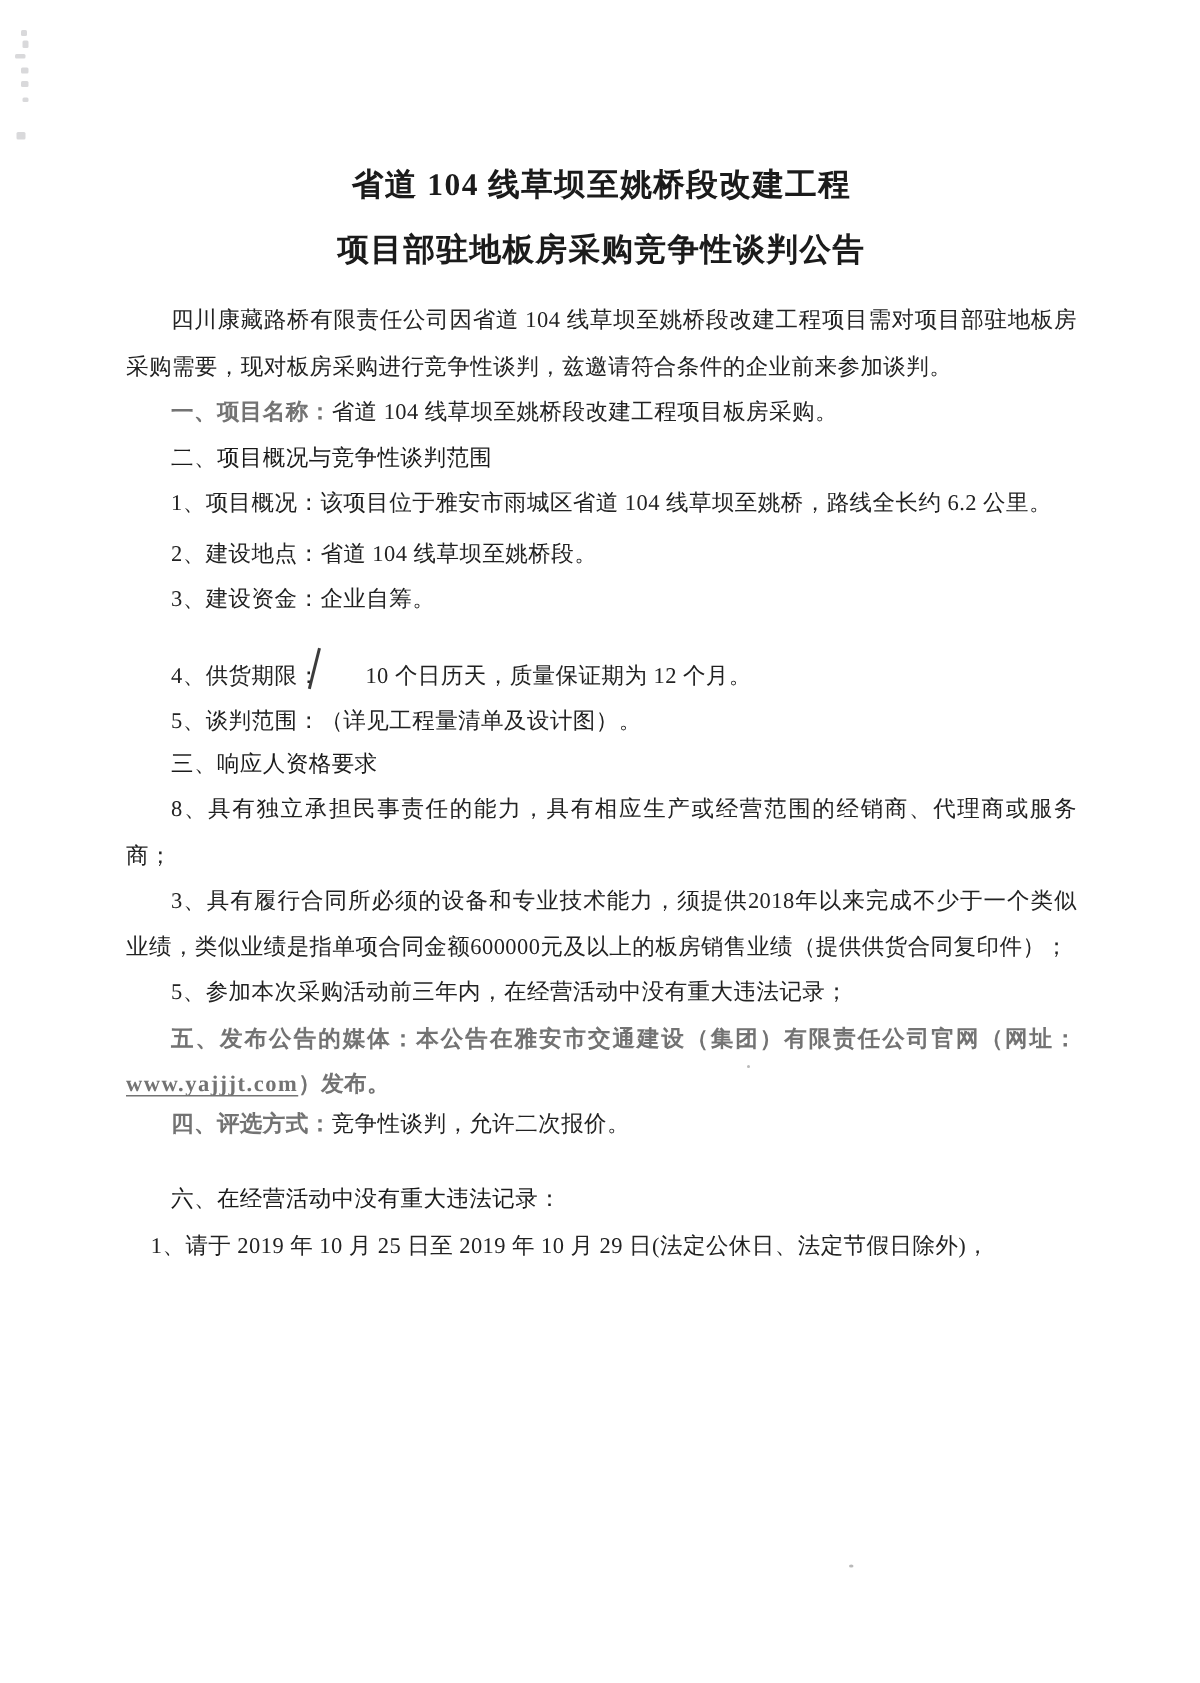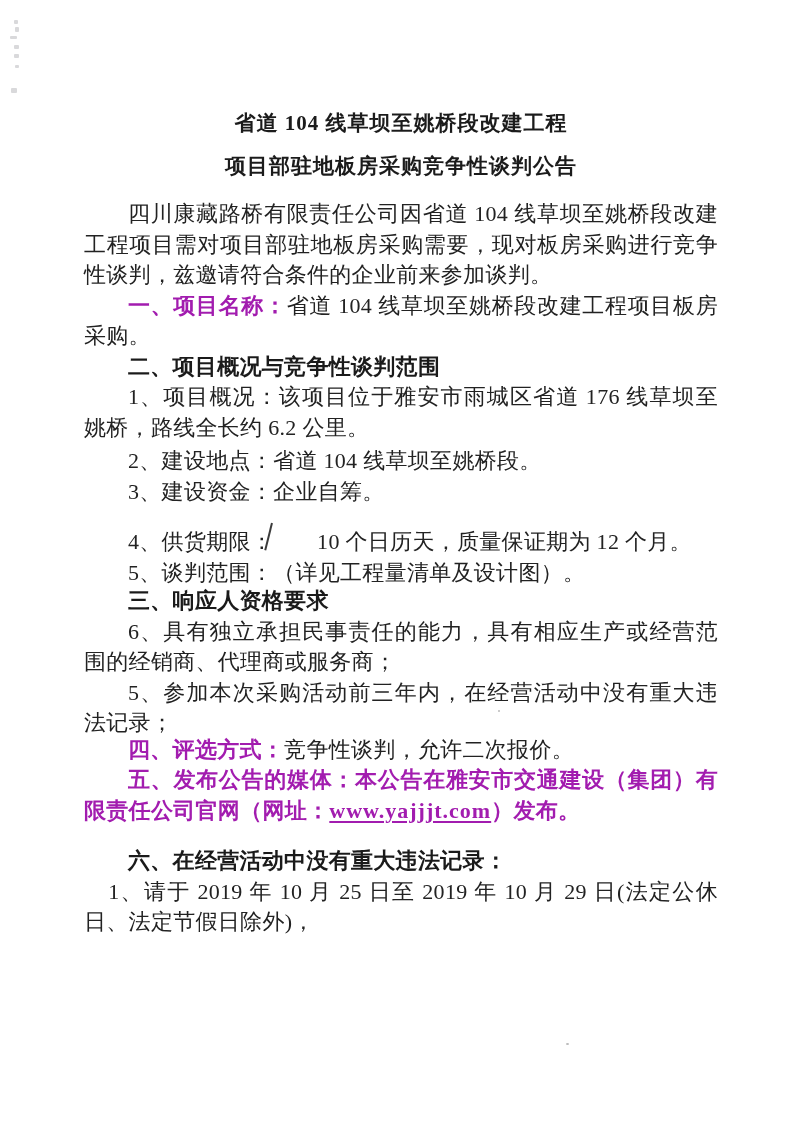--- a/index.html
+++ b/index.html
@@ -20,30 +20,30 @@
     text-align:center;
     font-size:21px;
     font-weight:bold;
     line-height:34px;
     letter-spacing:1px;
     color:#1b1b1b;
   }
   .t2{margin-top:9px;}
   p{
     margin:0;
-    font-size:22px;
+    font-size:15px;
     line-height:30.5px;
     text-align:justify;
     letter-spacing:0.3px;
     color:#222;
   }
   .ind{text-indent:2em;}
   .ind-sm{text-indent:1.1em;}
-  .bold{font-weight:bold;color:#1a1a1a;}
-  b{font-weight:bold;color:#a21caf;}
+  .bold{font-weight:normal;color:#1a1a1a;}
+  b{font-weight:bold;color:#737373;}
   .intro{margin-top:16px;}
   .mt2{margin-top:20px;}
   .mt3{margin-top:3px;}
   .mtn2{margin-top:-2px;}
   .mtn4{margin-top:-4px;}
   .url{
     text-decoration:underline;
     text-underline-offset:3px;
     letter-spacing:1px;
   }
@@ -81,35 +81,36 @@
 
     <div class="title">省道 104 线草坝至姚桥段改建工程</div>
     <div class="title t2">项目部驻地板房采购竞争性谈判公告</div>
 
     <p class="ind intro">四川康藏路桥有限责任公司因省道 104 线草坝至姚桥段改建工程项目需对项目部驻地板房采购需要，现对板房采购进行竞争性谈判，兹邀请符合条件的企业前来参加谈判。</p>
 
     <p class="ind"><b>一、项目名称：</b><span>省道 104 线草坝至姚桥段改建工程项目板房采购。</span></p>
 
     <p class="ind bold">二、项目概况与竞争性谈判范围</p>
 
-    <p class="ind">1、项目概况：该项目位于雅安市雨城区省道 176 线草坝至姚桥，路线全长约 6.2 公里。</p>
+    <p class="ind">1、项目概况：该项目位于雅安市雨城区省道 104 线草坝至姚桥，路线全长约 6.2 公里。</p>
     <p class="ind mt3">2、建设地点：省道 104 线草坝至姚桥段。</p>
     <p class="ind">3、建设资金：企业自筹。</p>
 
     <p class="ind mt2"><span>4、供货期限：</span><span class="mk"><span>10</span></span><span> 个日历天，质量保证期为 12 个月。</span></p>
 
     <p class="ind">5、谈判范围：（详见工程量清单及设计图）。</p>
 
     <p class="ind bold mtn2">三、响应人资格要求</p>
 
-    <p class="ind">6、具有独立承担民事责任的能力，具有相应生产或经营范围的经销商、代理商或服务商；</p>
+    <p class="ind">8、具有独立承担民事责任的能力，具有相应生产或经营范围的经销商、代理商或服务商；</p>
+    <p class="ind">3、具有履行合同所必须的设备和专业技术能力，须提供2018年以来完成不少于一个类似业绩，类似业绩是指单项合同金额600000元及以上的板房销售业绩（提供供货合同复印件）；</p>
     <p class="ind">5、参加本次采购活动前三年内，在经营活动中没有重大违法记录；</p>
 
+    <p class="ind"><b>五、发布公告的媒体：</b><b>本公告在雅安市交通建设（集团）有限责任公司官网（网址：</b><b class="url">www.yajjjt.com</b><b>）发布。</b></p>
+
     <p class="ind mtn4"><b>四、评选方式：</b><span>竞争性谈判，允许二次报价。</span></p>
-
-    <p class="ind"><b>五、发布公告的媒体：</b><b>本公告在雅安市交通建设（集团）有限责任公司官网（网址：</b><b class="url">www.yajjjt.com</b><b>）发布。</b></p>
 
     <p class="ind bold mt2">六、在经营活动中没有重大违法记录：</p>
 
     <p class="ind-sm">1、请于 2019 年 10 月 25 日至 2019 年 10 月 29 日(法定公休日、法定节假日除外)，</p>
 
   </div>
 </div>
 
 </body></html>

